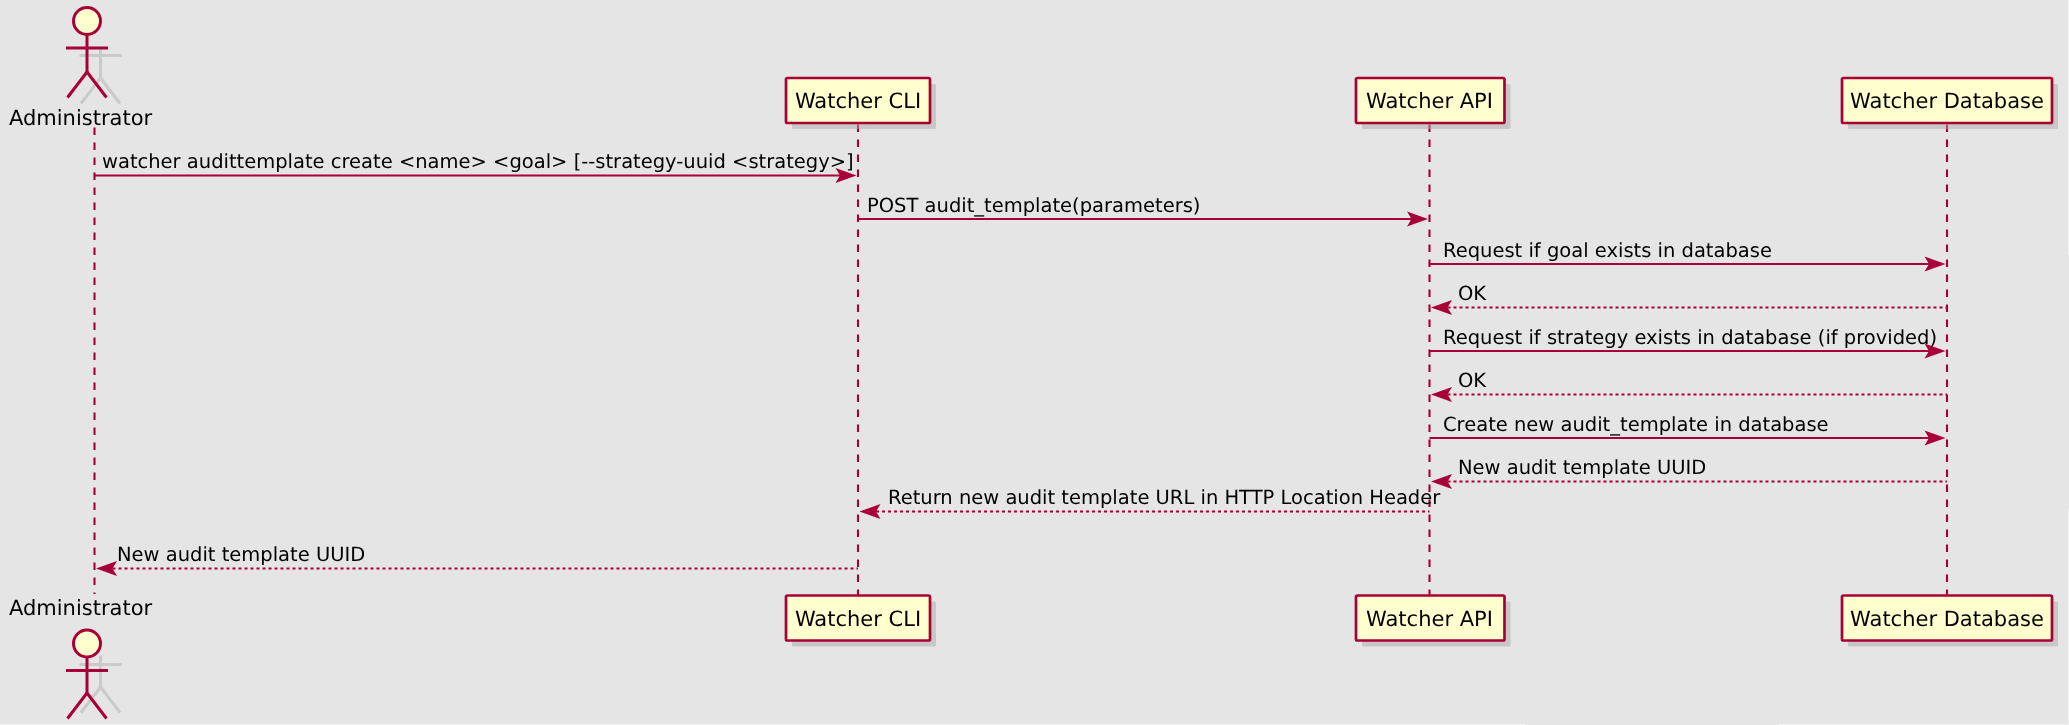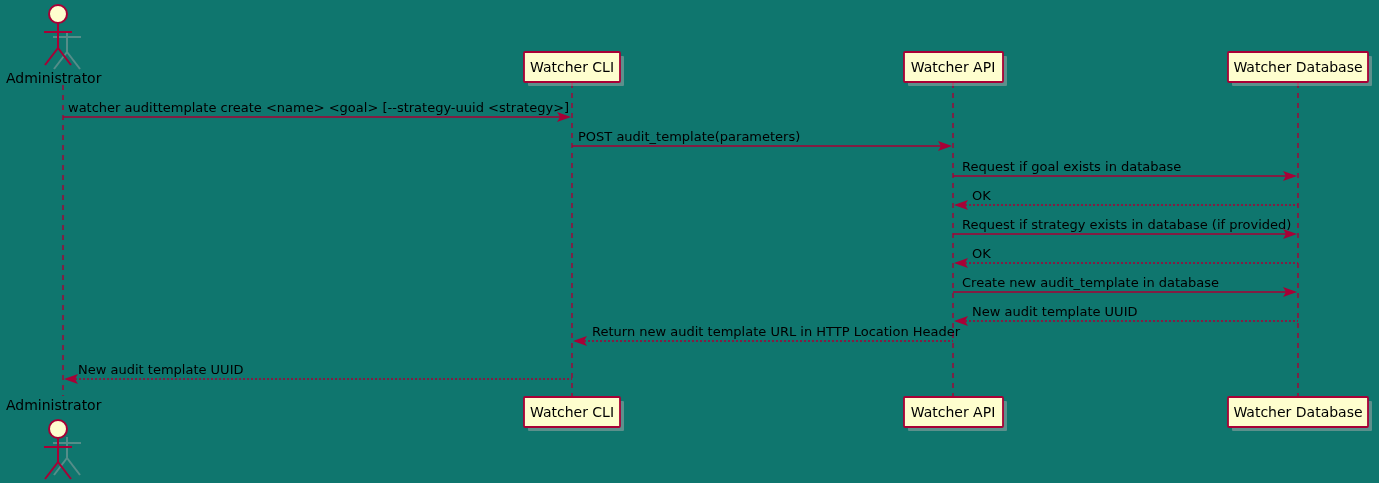--- a/index.html
+++ b/index.html
@@ -8,21 +8,21 @@
     background: #FFFFFF;
   }
   body {
     font-family: "DejaVu Sans", sans-serif;
   }
   #diagram-root {
     position: relative;
     width: 1379px;
     height: 483px;
     overflow: hidden;
-    background: #0f766e;
+    background: #e5e5e5;
   }
   svg.uml-canvas {
     position: absolute;
     top: 0;
     left: 0;
     width: 1379px;
     height: 483px;
   }
   .participant-label,
   .actor-label,

